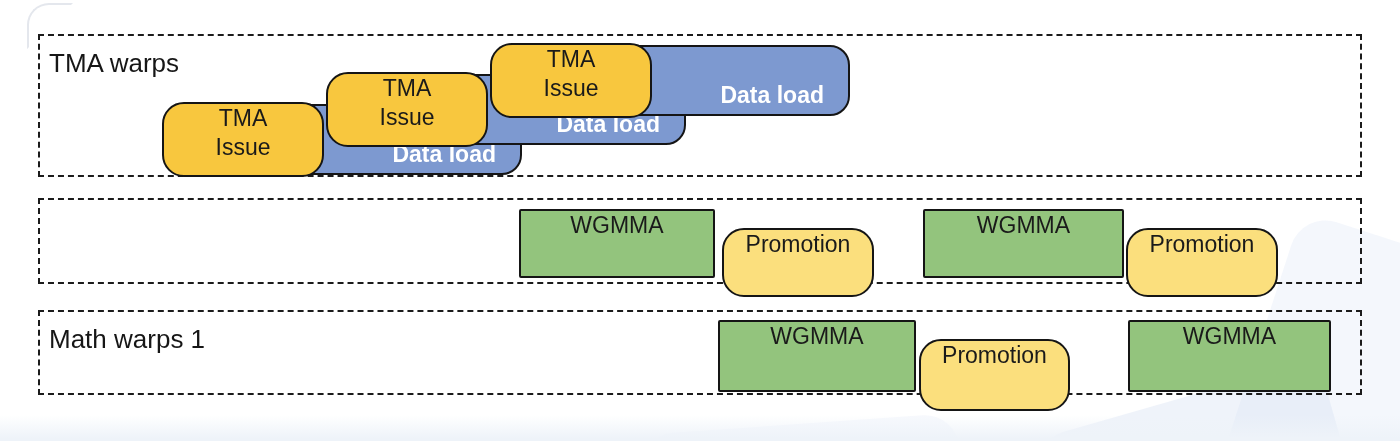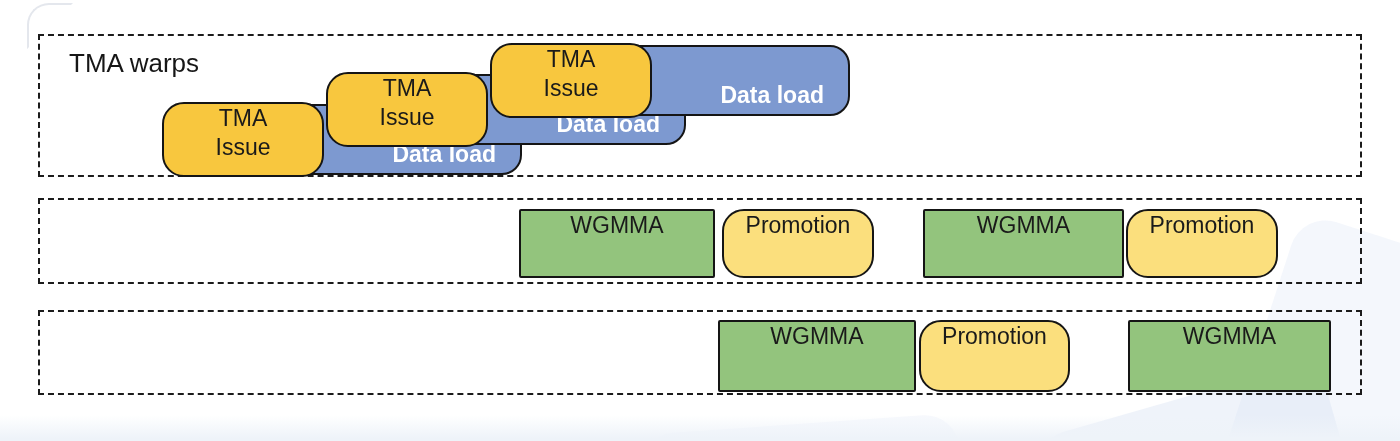--- a/index.html
+++ b/index.html
@@ -26,35 +26,34 @@
   .bg-shape.s3{left:640px;top:424px;width:320px;height:70px;background:rgba(214,226,244,0.20);transform:rotate(-4deg);}
   
   .lane{
     position:absolute;box-sizing:border-box;
     border:2px dashed #1b1b1b;
   }
   .lane-label{
     position:absolute;left:9px;top:13px;
     font-size:26px;line-height:1.15;color:#161616;
     white-space:nowrap;
-    margin-left:20px;
   }
   
   .block{
     position:absolute;box-sizing:border-box;
     border:2.5px solid #151515;
     display:flex;justify-content:center;
     text-align:center;
   }
   .block .block-label{
     font-size:23px;line-height:1.28;color:#1a1a1a;white-space:pre-line;
   }
   .block.type-tma_issue{border-radius:22px;}
   .block.type-wgmma{border-radius:2px;}
-  .block.type-promotion{border-radius:22px;}
+  .block.type-promotion{border-radius:22px;margin-top:19px;}
   .block.type-data_load{border-radius:20px;display:block;}
   .block.type-data_load .block-label{
     position:absolute;right:24px;bottom:4px;color:#ffffff;white-space:nowrap;font-weight:bold;
   }
 </style>
 </head>
 <body>
 
 <div class="canvas">
   <div class="bg-shape s2"></div>
@@ -95,20 +94,21 @@
           <span class="block-label">Promotion</span>
         </div>
         <div class="block type-wgmma" style="left: 883px; top: 9px; width: 201px; height: 69px; background: rgb(147, 196, 125); border-color: rgb(21, 21, 21);">
           <span class="block-label">WGMMA</span>
         </div>
         <div class="block type-promotion" style="left: 1086px; top: 9px; width: 152px; height: 69px; background: rgb(251, 223, 125); border-color: rgb(21, 21, 21);">
           <span class="block-label">Promotion</span>
         </div>
       </div>
       <div class="lane" style="left: 38px; top: 310px; width: 1324px; height: 85px; border-color: rgb(27, 27, 27);">
+        <div class="lane-label">Math warps 1</div>
         <div class="block type-wgmma" style="left: 678px; top: 8px; width: 198px; height: 72px; background: rgb(147, 196, 125); border-color: rgb(21, 21, 21);">
           <span class="block-label">WGMMA</span>
         </div>
         <div class="block type-promotion" style="left: 879px; top: 8px; width: 151px; height: 72px; background: rgb(251, 223, 125); border-color: rgb(21, 21, 21);">
           <span class="block-label">Promotion</span>
         </div>
         <div class="block type-wgmma" style="left: 1088px; top: 8px; width: 203px; height: 72px; background: rgb(147, 196, 125); border-color: rgb(21, 21, 21);">
           <span class="block-label">WGMMA</span>
         </div>
       </div>

